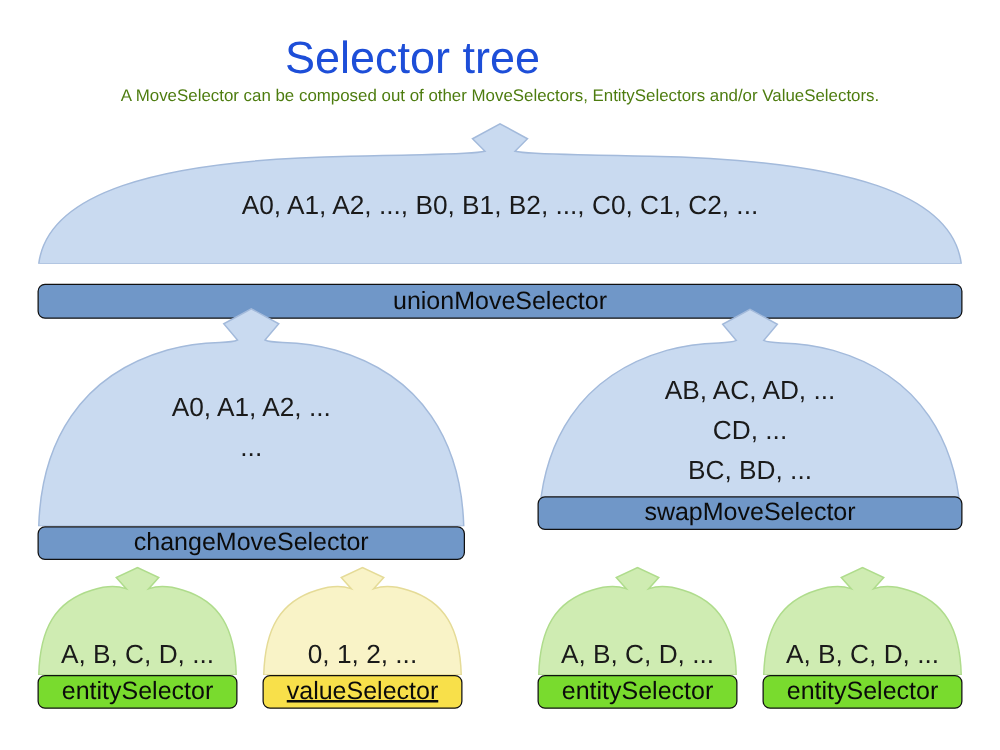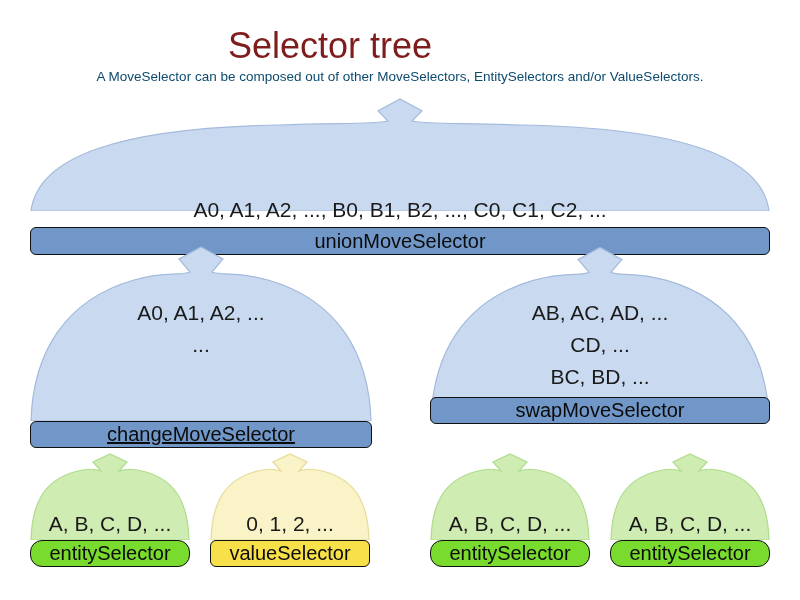--- a/index.html
+++ b/index.html
@@ -3,69 +3,69 @@
 <meta charset="utf-8">
 <style>
   html,body { margin:0; padding:0; background:#ffffff; }
   .canvas {
     position:relative; width:800px; height:600px; background:#ffffff;
     font-family:"Liberation Sans", sans-serif; overflow:hidden; color:#111;
   }
   .abs { position:absolute; }
   .page-title {
     left:0; top:26px; width:660px; text-align:center;
-    font-size:36px; line-height:40px; color:#7f1d1d;
+    font-size:36px; line-height:40px; color:#1d4ed8;
   }
   .page-subtitle {
     left:0; top:68px; width:800px; text-align:center;
-    font-size:13.5px; line-height:17px; color:#0c4a6e;
+    font-size:13.5px; line-height:17px; color:#4d7c0f;
   }
   svg.dome { display:block; }
   .dome-blue   path { fill:var(--dome_blue);   stroke:var(--dome_blue_edge);   stroke-width:1.2; }
   .dome-green  path { fill:var(--dome_green);  stroke:var(--dome_green_edge);  stroke-width:1.2; }
   .dome-yellow path { fill:var(--dome_yellow); stroke:var(--dome_yellow_edge); stroke-width:1.2; }
   .dome-text {
     text-align:center; color:#1a1a1a; font-size:21px; white-space:nowrap;
   }
-  .lh31 div { line-height:31px;margin-top:45px; }
+  .lh31 div { line-height:31px; }
   .lh32 div { line-height:32px; }
   .lh26 div { line-height:26px; }
   .bar {
     position:absolute; display:flex; align-items:center; justify-content:center;
     font-size:20px; color:#0b0b0b; box-sizing:border-box;
     border:1.5px solid #101010; border-radius:6px;
   }
   .bar-blue   { background:var(--bar_blue); }
-  .bar-green  { background:var(--bar_green);border-radius:12px; }
-  .bar-yellow { background:var(--bar_yellow); }
+  .bar-green  { background:var(--bar_green); }
+  .bar-yellow { background:var(--bar_yellow);text-decoration:underline; }
 </style>
 </head>
 <body>
 
 <div class="canvas">
 
   <div class="abs page-title">Selector tree</div>
   <div class="abs page-subtitle">A MoveSelector can be composed out of other MoveSelectors, EntitySelectors and/or ValueSelectors.</div>
 
   <svg class="abs dome dome-blue" style="left:30px; top:98px;" width="740" height="113" viewBox="0 0 740 113">
     <path d="M 1 113 C 8 58, 90 30, 250 27 C 318 25, 346 26, 358 23 L 348 13 L 370 1 L 392 13 L 382 23 C 394 26, 422 25, 490 27 C 650 30, 732 58, 739 113 Z"></path>
   </svg>
   <div class="abs dome-text lh31" style="left:30px; top:149px; width:740px;">
     <div>A0, A1, A2, ..., B0, B1, B2, ..., C0, C1, C2, ...</div>
   </div>
   <div class="bar bar-blue" style="left:30px; top:211px; width:740px; height:28px;margin-top:16px;">unionMoveSelector</div>
 
   <svg class="abs dome dome-blue" style="left:30px; top:246px;" width="342" height="175" viewBox="0 0 342 175">
     <path d="M 1 175 C 3 108, 34 54, 104 34 C 136 25, 152 30, 160 26 L 149 13 L 171 1 L 193 13 L 182 26 C 190 30, 206 25, 238 34 C 308 54, 339 108, 341 175 Z"></path>
   </svg>
-  <div class="abs dome-text lh32" style="left:30px; top:297px; width:342px;">
+  <div class="abs dome-text lh32" style="left:30px; top:311px; width:342px;">
     <div>A0, A1, A2, ...</div>
     <div>...</div>
   </div>
-  <div class="bar bar-blue" style="left:30px; top:421px; width:342px; height:27px;text-decoration:underline;">changeMoveSelector</div>
+  <div class="bar bar-blue" style="left:30px; top:421px; width:342px; height:27px;">changeMoveSelector</div>
 
   <svg class="abs dome dome-blue" style="left:430px; top:246px;" width="340" height="175" viewBox="0 0 342 175">
     <path d="M 1 175 C 3 108, 34 54, 104 34 C 136 25, 152 30, 160 26 L 149 13 L 171 1 L 193 13 L 182 26 C 190 30, 206 25, 238 34 C 308 54, 339 108, 341 175 Z"></path>
   </svg>
   <div class="abs dome-text lh32" style="left:430px; top:297px; width:340px;text-align:center;">
     <div>AB, AC, AD, ...</div>
     <div>CD, ...</div>
     <div>BC, BD, ...</div>
     <div>...</div>
   </div>

